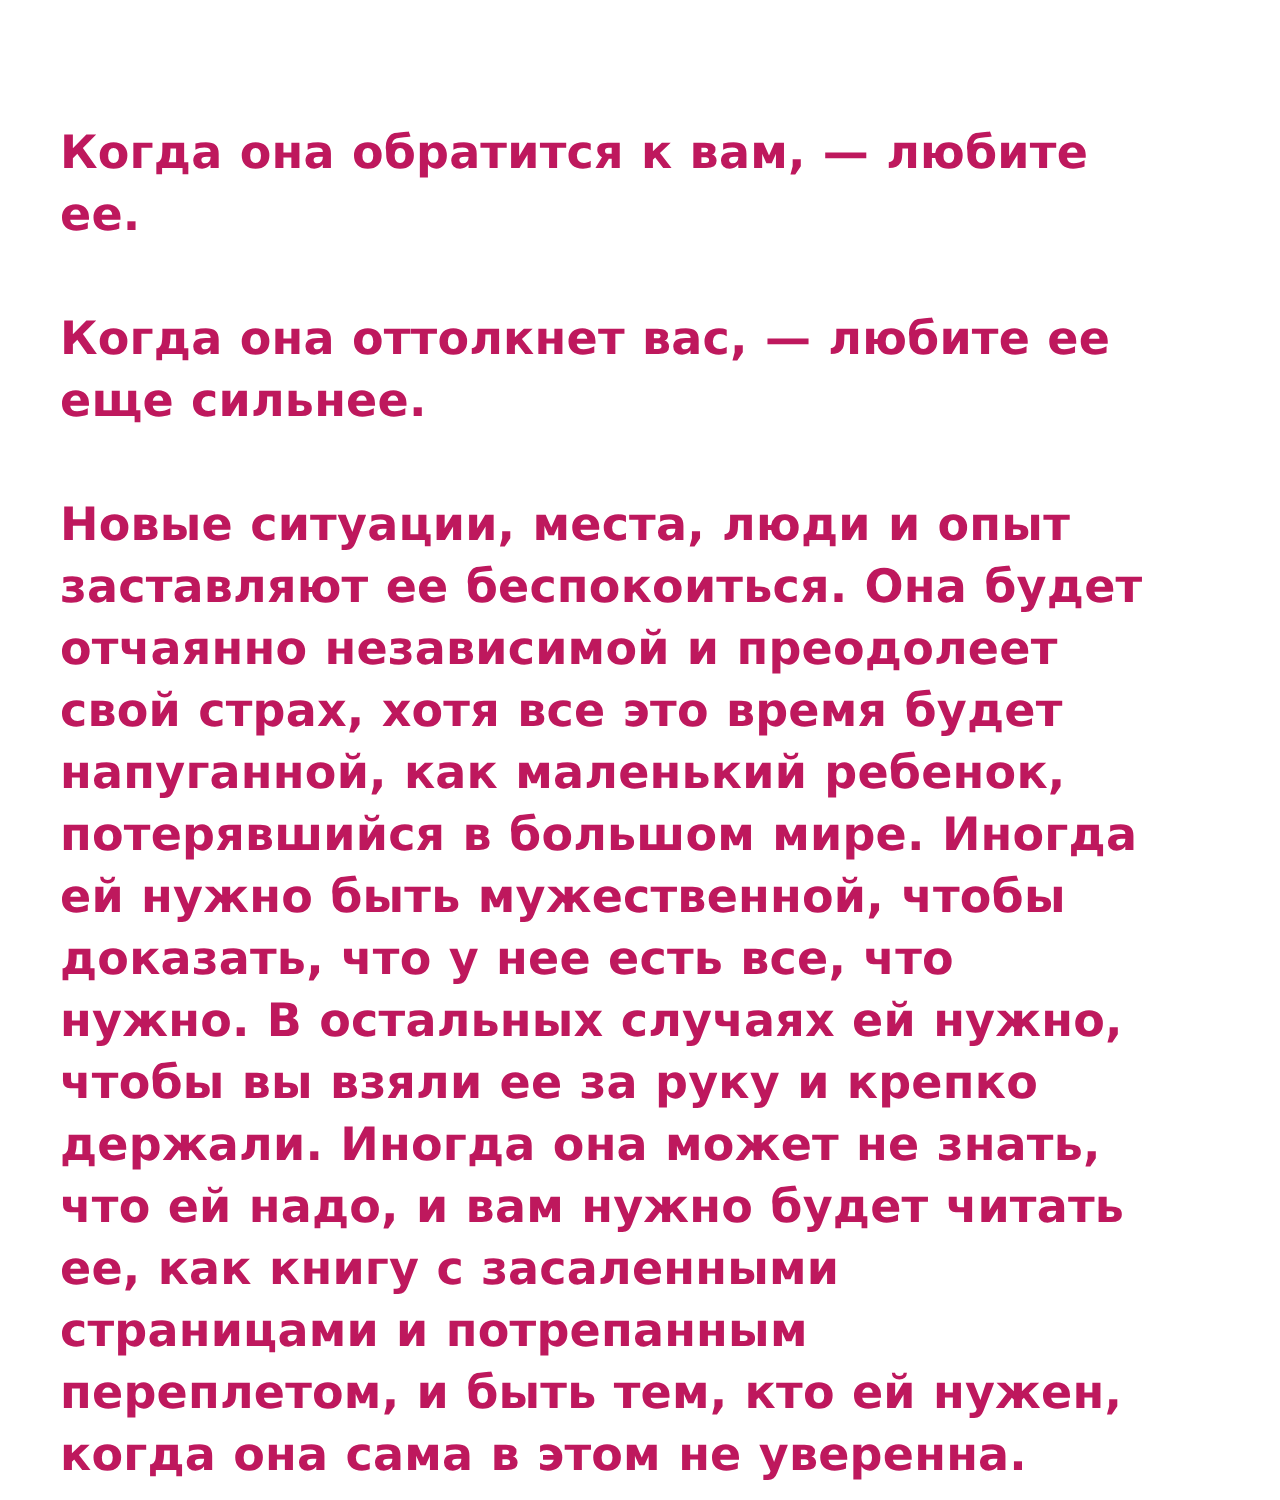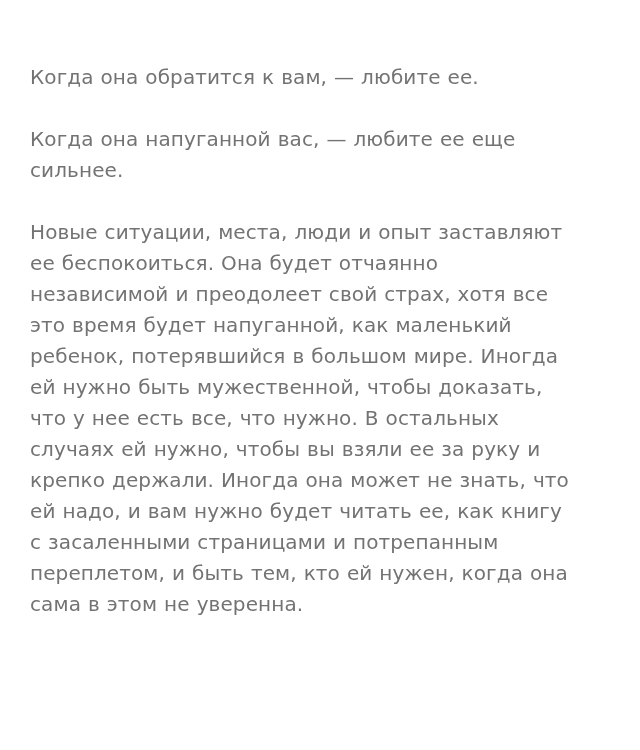--- a/index.html
+++ b/index.html
@@ -15,25 +15,25 @@
   }
   .page {
     position: relative;
     width: 640px;
     height: 750px;
     background: #ffffff;
     box-sizing: border-box;
     padding: 62px 32px 0 30px;
   }
   .text-block {
-    color: #737373;
-    font-size: 20px;
+    color: #be185d;
+    font-size: 23px;
     line-height: 31px;
     letter-spacing: 0.1px;
-    font-weight: 400;
+    font-weight: 700;
     word-spacing: 0.5px;
   }
   .para {
     margin: 0 0 31px 0;
     white-space: pre-wrap;
   }
   .para:last-child {
     margin-bottom: 16px;
   }
   .para.short {
@@ -42,16 +42,16 @@
   .para.body {
     max-width: 546px;
   }
 </style>
 </head>
 <body>
 
 <div class="page">
   <div class="text-block">
     <p class="para short">Когда она обратится к вам, — любите ее.</p>
-    <p class="para short">Когда она напуганной вас, — любите ее еще сильнее.</p>
+    <p class="para short">Когда она оттолкнет вас, — любите ее еще сильнее.</p>
     <p class="para body">Новые ситуации, места, люди и опыт заставляют ее беспокоиться. Она будет отчаянно независимой и преодолеет свой страх, хотя все это время будет напуганной, как маленький ребенок, потерявшийся в большом мире. Иногда ей нужно быть мужественной, чтобы доказать, что у нее есть все, что нужно. В остальных случаях ей нужно, чтобы вы взяли ее за руку и крепко держали. Иногда она может не знать, что ей надо, и вам нужно будет читать ее, как книгу с засаленными страницами и потрепанным переплетом, и быть тем, кто ей нужен, когда она сама в этом не уверенна.</p>
   </div>
 </div>
 
 </body></html>

